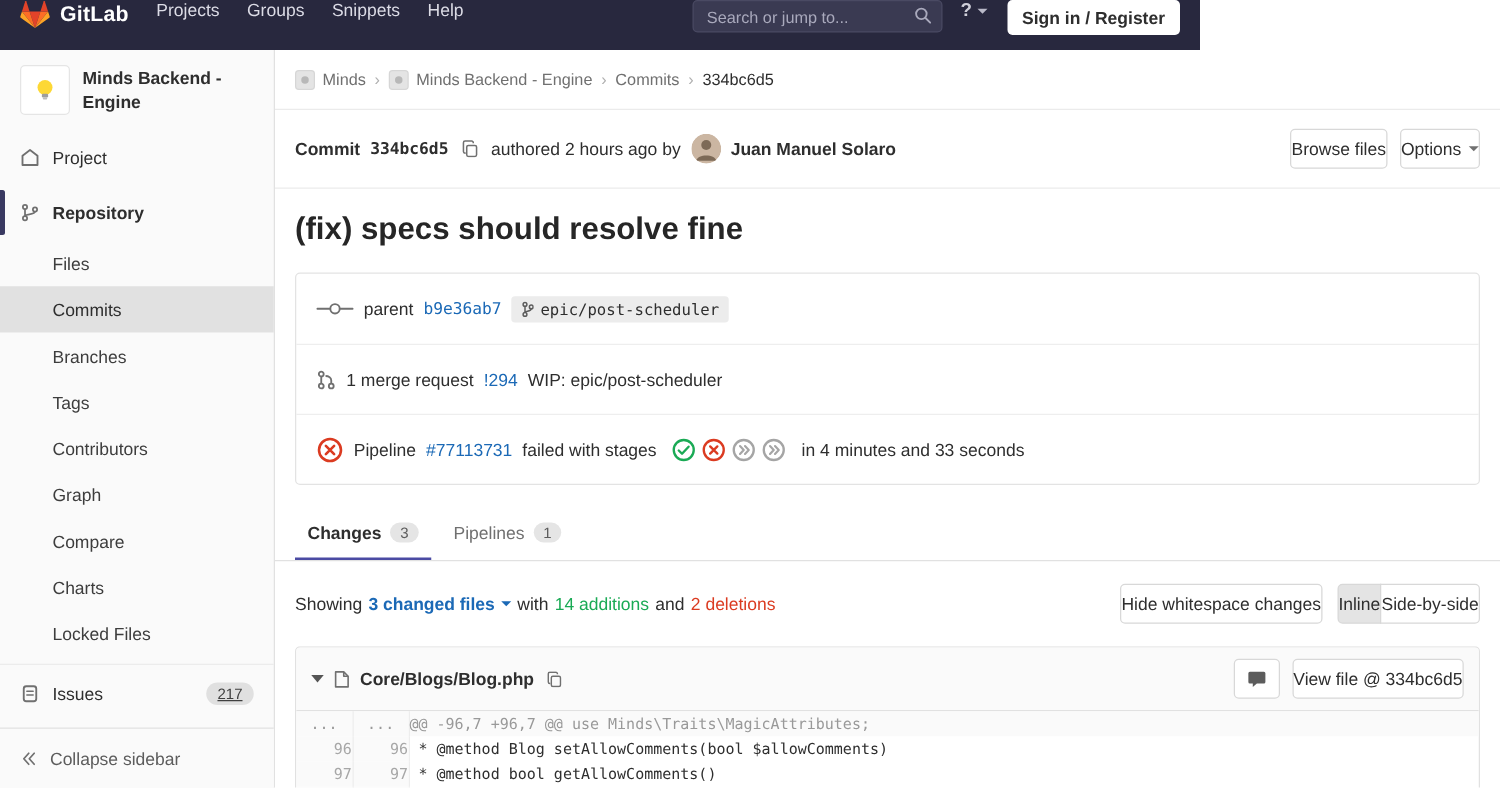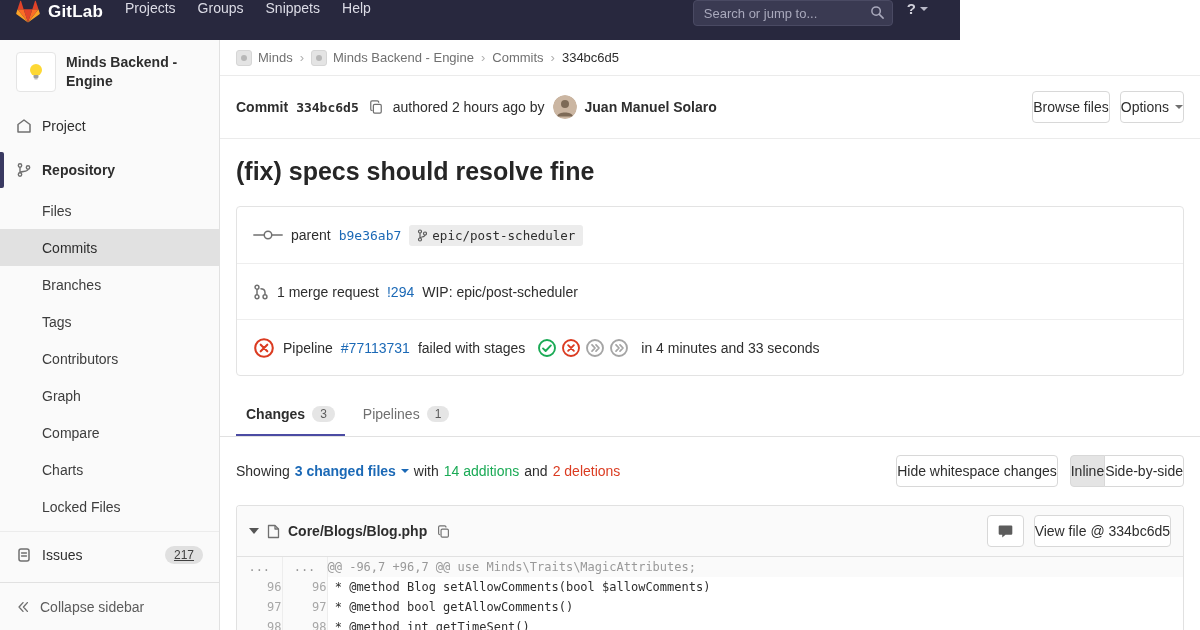--- a/index.html
+++ b/index.html
@@ -64,21 +64,21 @@
     font-size:12px; padding:2px 9px; font-weight:normal;text-decoration:underline;
   }
   .collapse-bar {
     position:absolute; bottom:0; left:0; width:100%; height:48px; border-top:1px solid #e1e1e1;
     display:flex; align-items:center; gap:10px; padding:0 16px; color:#5c5c5c; cursor:pointer; background:#fafafa;
   }
 
   
   .main { margin-left:220px; padding-top:40px; }
   .breadcrumb {
-    display:flex; align-items:center; height:36px; padding:0 16px; border-bottom:1px solid #ebebeb;
+    display:flex; align-items:center; height:48px; padding:0 16px; border-bottom:1px solid #ebebeb;
     font-size:13px; color:#707070; gap:7px;
   }
   .breadcrumb a { color:#707070; }
   .crumb { display:flex; align-items:center; gap:6px; }
   .crumb-avatar { width:16px; height:16px; border-radius:3px; background:#e4e4e4; border:1px solid #d6d6d6; position:relative; }
   .crumb-avatar::after { content:""; position:absolute; left:4px; top:4px; width:6px; height:6px; border-radius:50%; background:#b8b8b8; }
   .crumb-sep { color:#b0b0b0; }
   .crumb-last { color:#2e2e2e; }
 
   .commit-meta-row { display:flex; align-items:center; gap:8px; padding:15px 16px; border-bottom:1px solid #ebebeb; }
@@ -170,20 +170,21 @@
       <svg width="15" height="15" viewBox="0 0 16 16">
         <circle cx="6.5" cy="6.5" r="4.5" fill="none" stroke="#a9a9bc" stroke-width="1.6"></circle>
         <path d="M10 10l4 4" stroke="#a9a9bc" stroke-width="1.6" stroke-linecap="round"></path>
       </svg>
     </span>
   </div>
   <div class="help-menu">
     <span class="help-q">?</span>
     <span class="caret-down"></span>
   </div>
+  <button class="signin-btn">Sign in / Register</button>
 </header>
 
 <aside class="sidebar">
   <div class="context-header">
     <div class="project-avatar">
       <svg width="22" height="22" viewBox="0 0 22 22">
         <circle cx="11" cy="9" r="6" fill="#fdd835"></circle>
         <rect x="8.5" y="14" width="5" height="3" rx="1" fill="#9e9e9e"></rect>
         <rect x="9.2" y="17" width="3.6" height="1.6" rx="0.8" fill="#bdbdbd"></rect>
       </svg>

